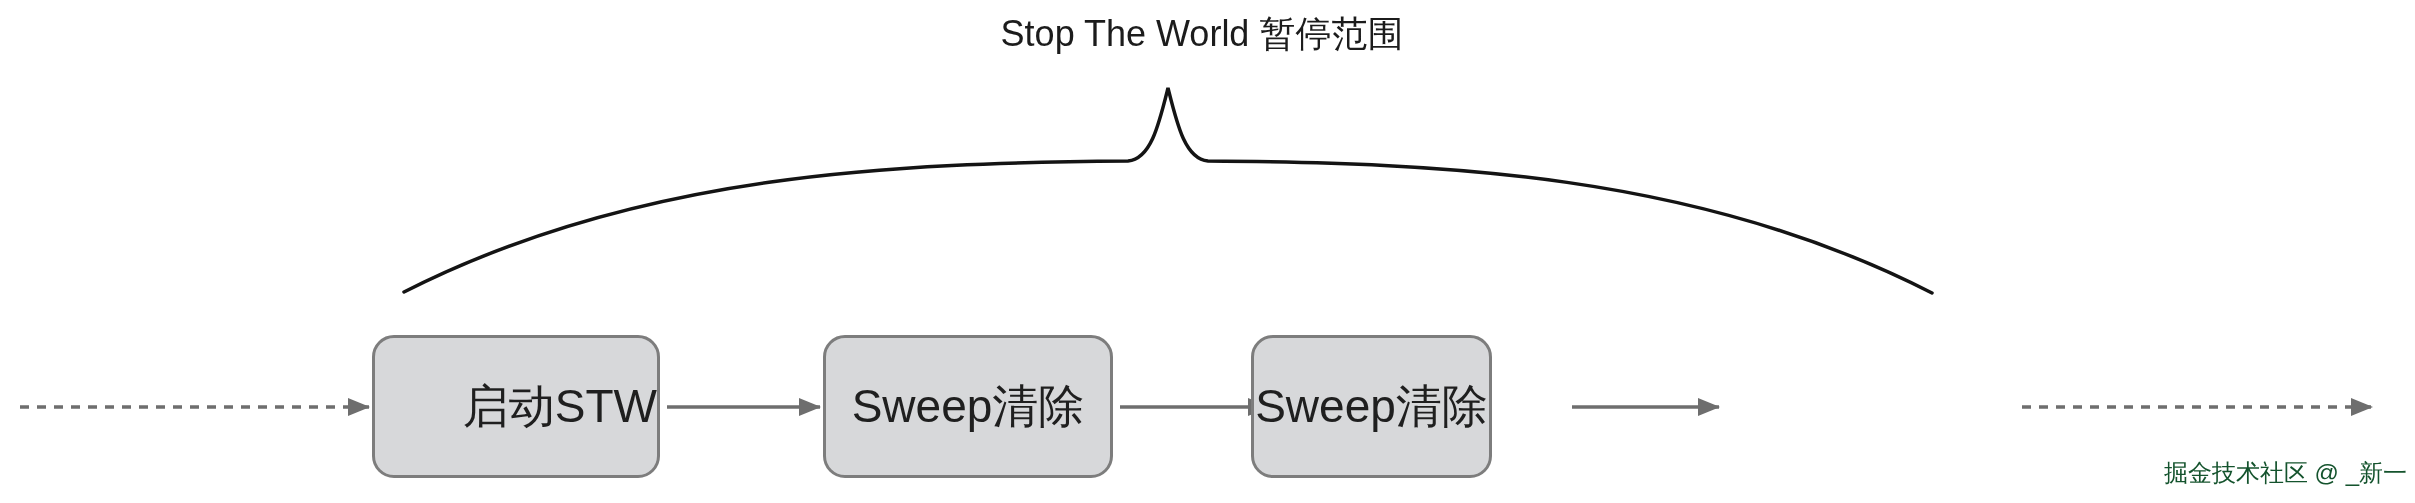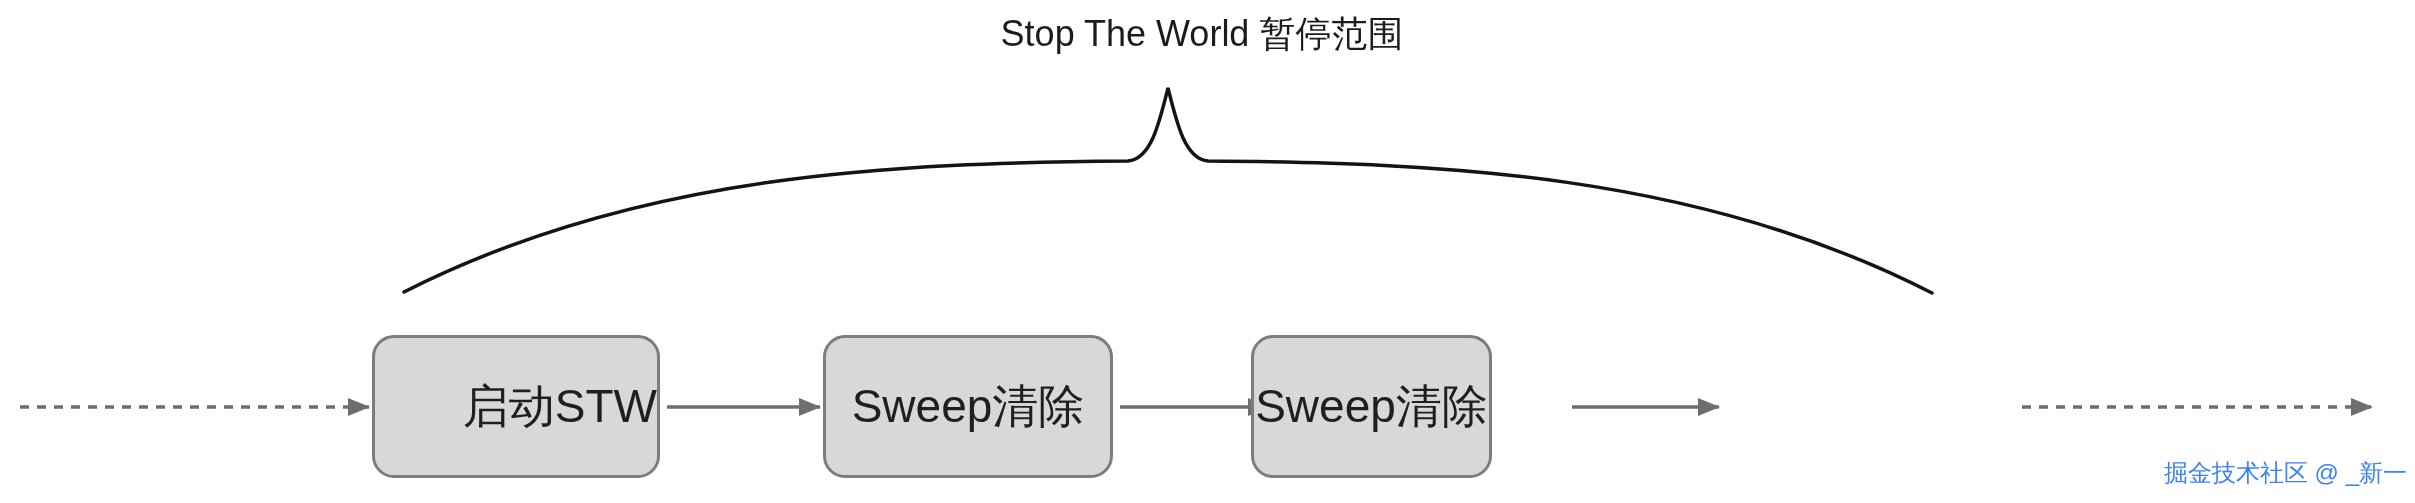--- a/index.html
+++ b/index.html
@@ -50,21 +50,21 @@
   }
   .node-1 { left: 372px;  width: 288px; justify-content: flex-end; }
   .node-2 { left: 823px;  width: 290px; }
   .node-3 { left: 1251px; width: 241px; }
   .node-4 { left: 1722px; width: 286px; }
   .watermark {
     position: absolute;
     right: 8px;
     bottom: 14px;
     font-size: 24px;
-    color: #3b82f6;
+    color: #14532d;
     text-shadow: 2px 2px 1px #ffffff;
     white-space: nowrap;
   }
 </style>
 </head>
 <body>
 
 <div class="canvas">
 
   <div class="diagram-title">Stop The World 暂停范围</div>

